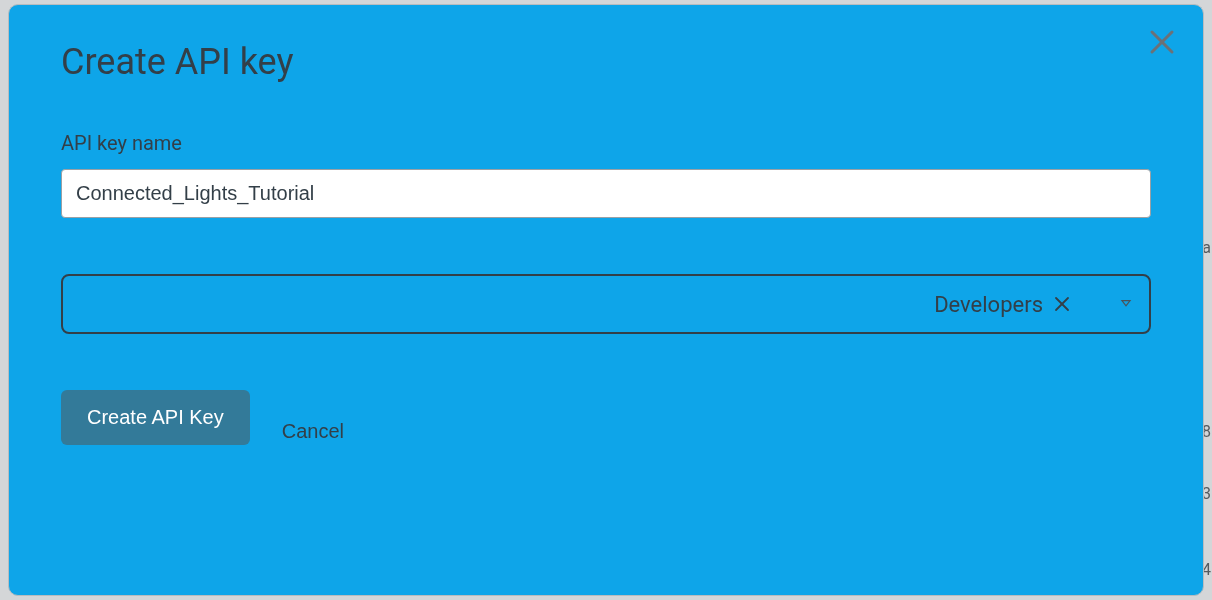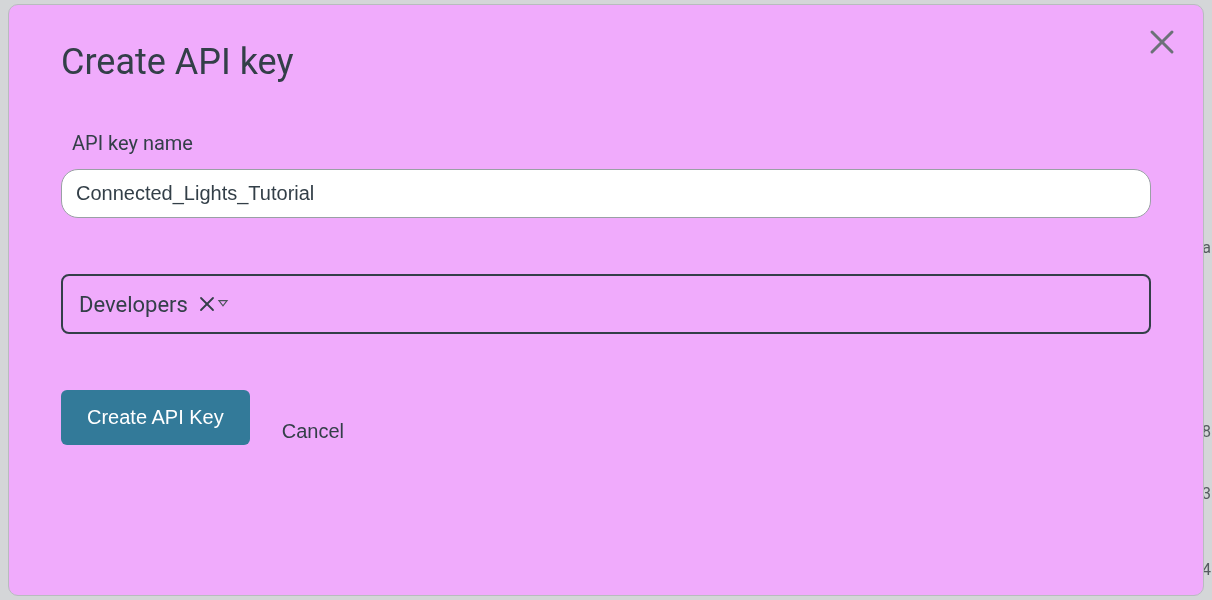--- a/index.html
+++ b/index.html
@@ -1,21 +1,21 @@
 <!DOCTYPE html>
 <html><head>
 <meta charset="utf-8">
 <style>
   * { box-sizing: border-box; margin: 0; padding: 0; }
   html, body { width: 1212px; height: 600px; font-family: -apple-system, BlinkMacSystemFont, "Segoe UI", Roboto, "Helvetica Neue", Arial, sans-serif; background: #d4d6d8; overflow: hidden; }
   .backdrop { width: 1212px; height: 600px; position: relative; background: #d4d6d8; }
   .modal {
     position: absolute;
     top: 4px; left: 8px; right: 8px; bottom: 4px;
-    background: #f0abfc;
+    background: #0ea5e9;
     border: 1px solid #b8bcbf;
     border-radius: 10px;
     padding: 36px 52px 40px 52px;
   }
   .modal-title {
     font-size: 36px;
     font-weight: 400;
     color: #333f48;
     margin-bottom: 48px;
   }
@@ -23,43 +23,43 @@
     position: absolute;
     top: 22px; right: 26px;
     cursor: pointer;
     color: #6b7177;
   }
   .close-btn svg { width: 30px; height: 30px; display: block; }
   .field-label {
     font-size: 20px;
     color: #333f48;
     margin-bottom: 14px;
-    margin-left: 11px;
   }
   .text-input {
     width: 100%;
     font-size: 20px;
     color: #333f48;
     padding: 12px 14px;
     border: 1px solid #9aa0a5;
-    border-radius: 17px;
+    border-radius: 4px;
     outline: none;
     background: #fff;
   }
   .field-block { margin-bottom: 56px; }
   .select-box {
     width: 100%;
     border: 2px solid #333f48;
     border-radius: 8px;
     padding: 12px 16px;
     display: flex;
     align-items: center;
-    justify-content: flex-start;
+    justify-content: flex-end;
     cursor: pointer;
     min-height: 60px;
+    gap: 48px;
   }
   .chip {
     display: inline-flex;
     align-items: center;
     gap: 10px;
     font-size: 22px;
     color: #333f48;
   }
   .chip-remove {
     cursor: pointer;

